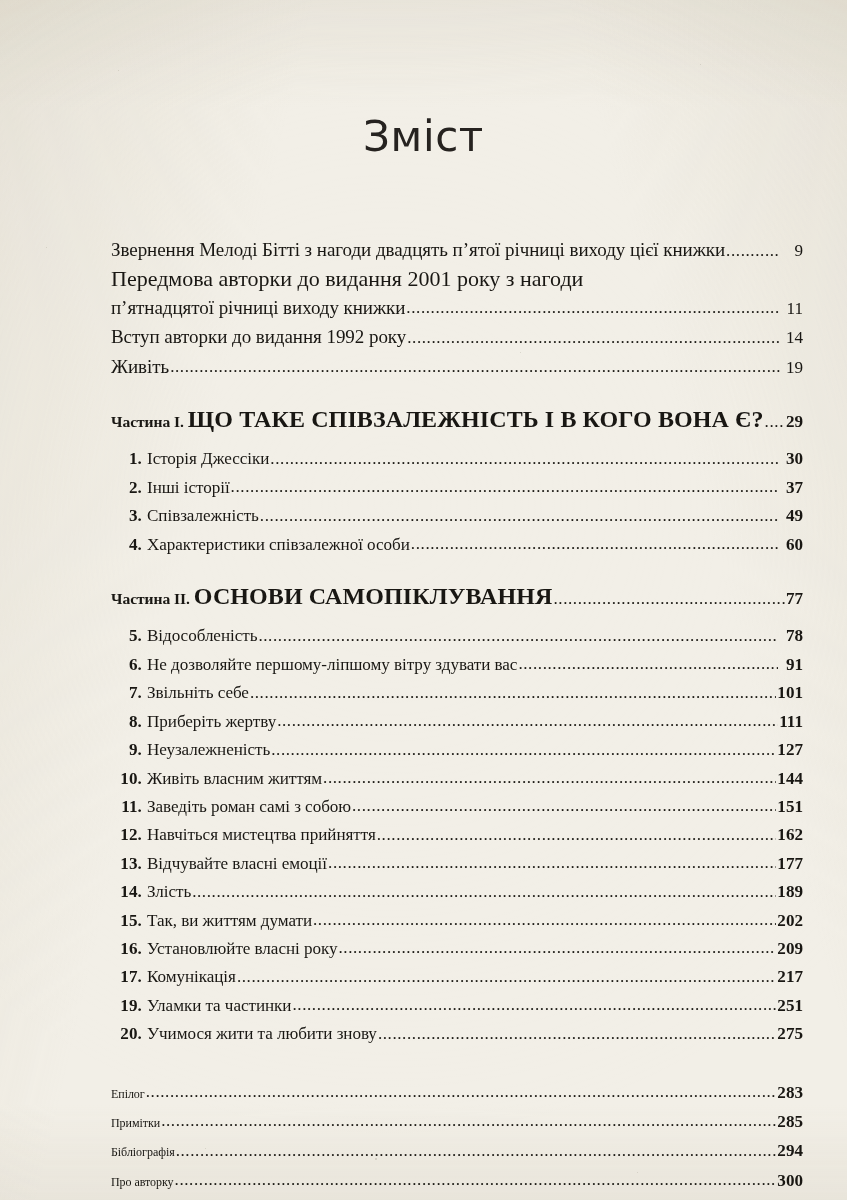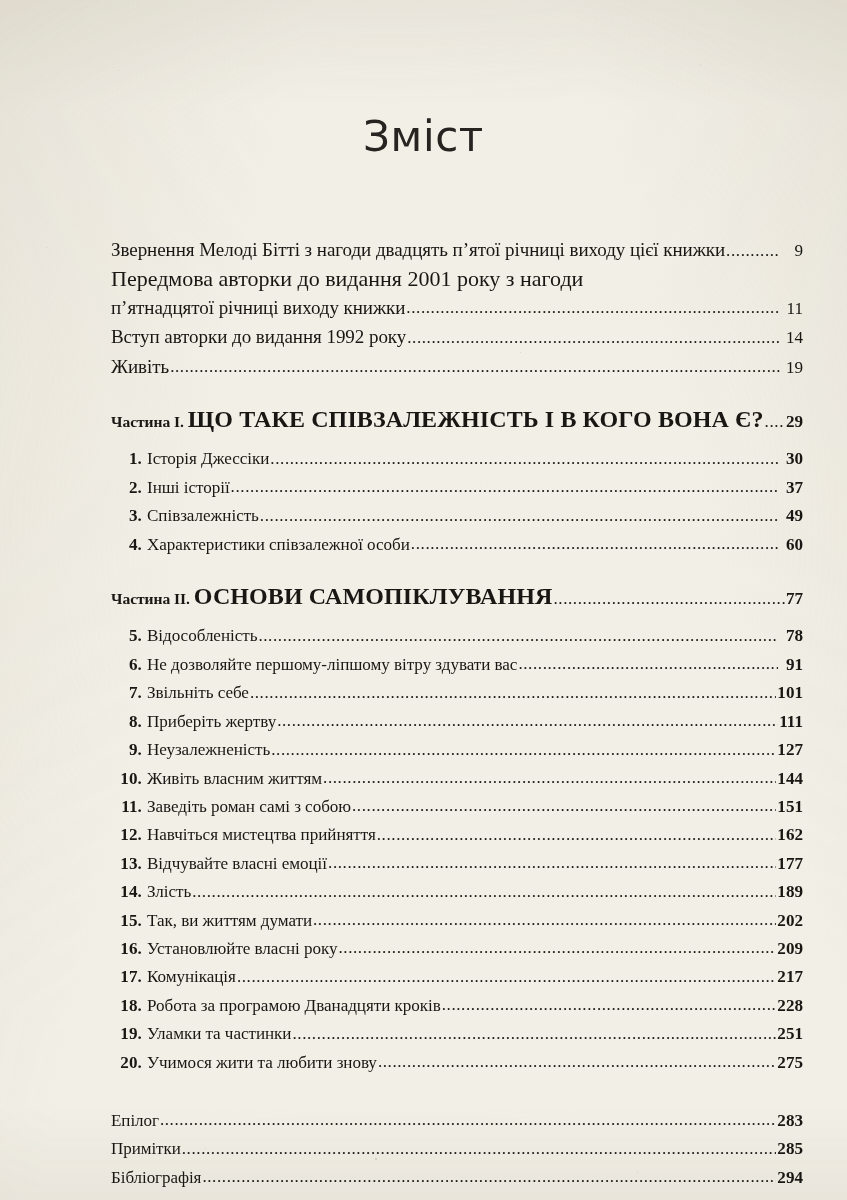--- a/index.html
+++ b/index.html
@@ -137,21 +137,21 @@
     margin-right: 5px;
   }
   .chapter-row .page-no {
     font-weight: 700;
     min-width: 24px;
   }
   .chapter-row .label { font-weight: 500; }
 
   
   .back { margin-top: 30px; }
-  .back .toc-row .label { font-size: 17px; }
+  .back .toc-row .label { font-size: 12px; }
   .back .toc-row .page-no { font-weight: 700; min-width: 24px; }
 </style>
 </head>
 <body>
 
 <div class="page">
 
   <div class="toc-title">Зміст</div>
 
   <div class="toc-body">
@@ -288,26 +288,20 @@
             <span class="num-col">16.</span>
             <span class="label">Установлюйте власні року</span>
             <span class="leader"></span>
             <span class="page-no">209</span>
           </div>
           <div class="toc-row chapter-row">
             <span class="num-col">17.</span>
             <span class="label">Комунікація</span>
             <span class="leader"></span>
             <span class="page-no">217</span>
-          </div>
-          <div class="toc-row chapter-row">
-            <span class="num-col">18.</span>
-            <span class="label">Робота за програмою Дванадцяти кроків</span>
-            <span class="leader"></span>
-            <span class="page-no">228</span>
           </div>
           <div class="toc-row chapter-row">
             <span class="num-col">19.</span>
             <span class="label">Уламки та частинки</span>
             <span class="leader"></span>
             <span class="page-no">251</span>
           </div>
           <div class="toc-row chapter-row">
             <span class="num-col">20.</span>
             <span class="label">Учимося жити та любити знову</span>

